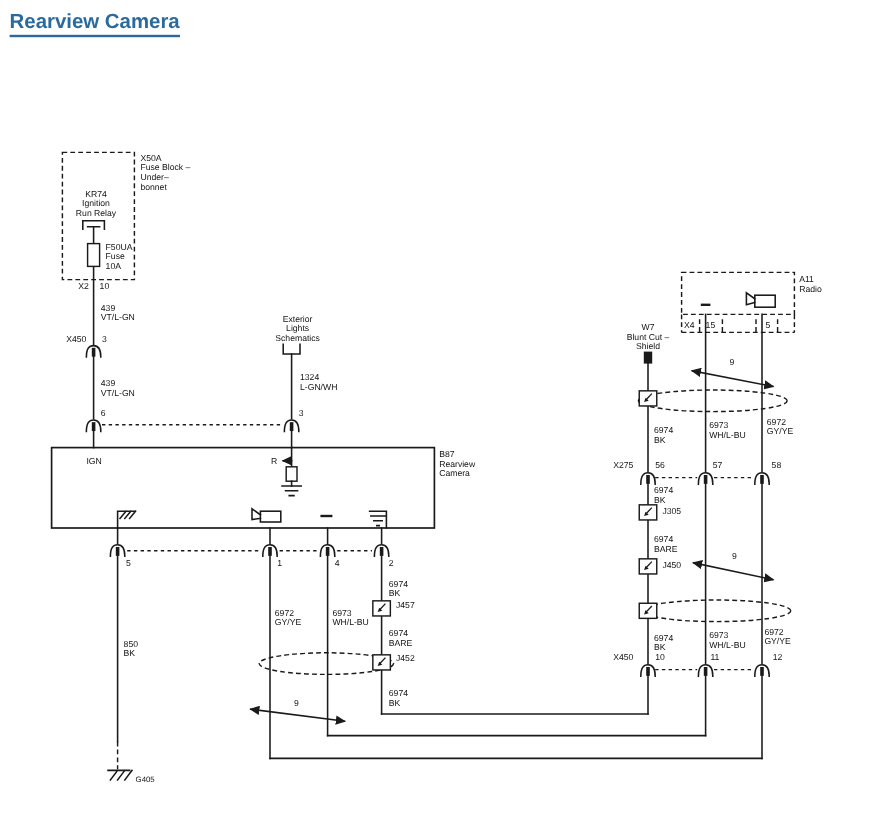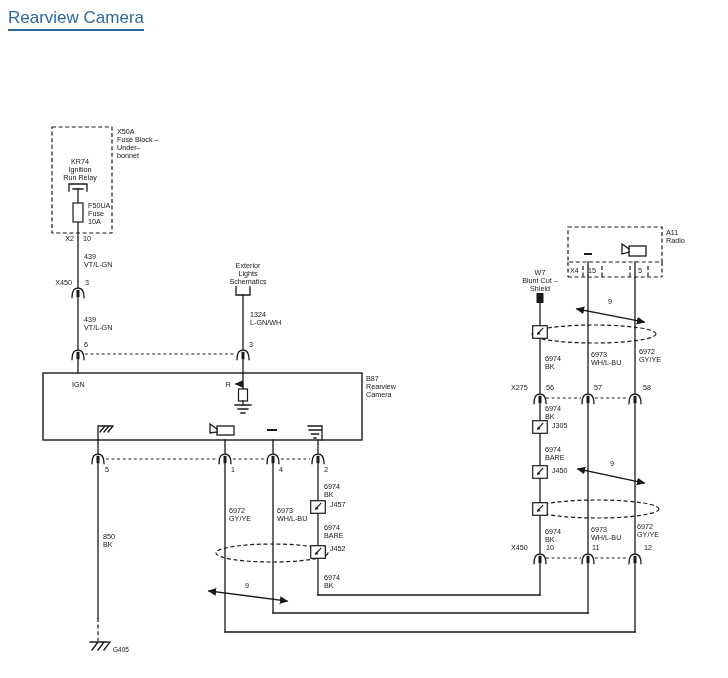--- a/index.html
+++ b/index.html
@@ -1,18 +1,18 @@
 <!DOCTYPE html>
 <html><head>
 <meta charset="utf-8">
 <style>
   html,body{margin:0;padding:0;background:#fff}
   #page{position:relative;width:728px;height:678px;background:#fff;overflow:hidden;
         font-family:"Liberation Sans",sans-serif}
-  #title{position:absolute;left:8px;top:8px;font-size:17px;font-weight:normal;
+  #title{position:absolute;left:8px;top:8px;font-size:17px;font-weight:bold;
          color:#2b6a9e;border-bottom:2px solid #2b6a9e;padding-bottom:1px;cursor:pointer}
   svg text{font-family:"Liberation Sans",sans-serif;font-size:7.2px;fill:#141414}
   .tc{text-anchor:middle}.te{text-anchor:end}
   .w{stroke:#1a1a1a;stroke-width:1.3;fill:none;stroke-linecap:square}
   .w2{stroke:#1a1a1a;stroke-width:2;fill:none}
   .d{stroke:#1a1a1a;stroke-width:1.2;fill:none;stroke-dasharray:4 2.6}
   .dd{stroke:#1a1a1a;stroke-width:1.2;fill:none;stroke-dasharray:2.8 2.8}
   .f{fill:#1a1a1a;stroke:none}
   .box{stroke:#1a1a1a;stroke-width:1.4;fill:none}
   .wbox{fill:#fff;stroke:#1a1a1a;stroke-width:1.2}

